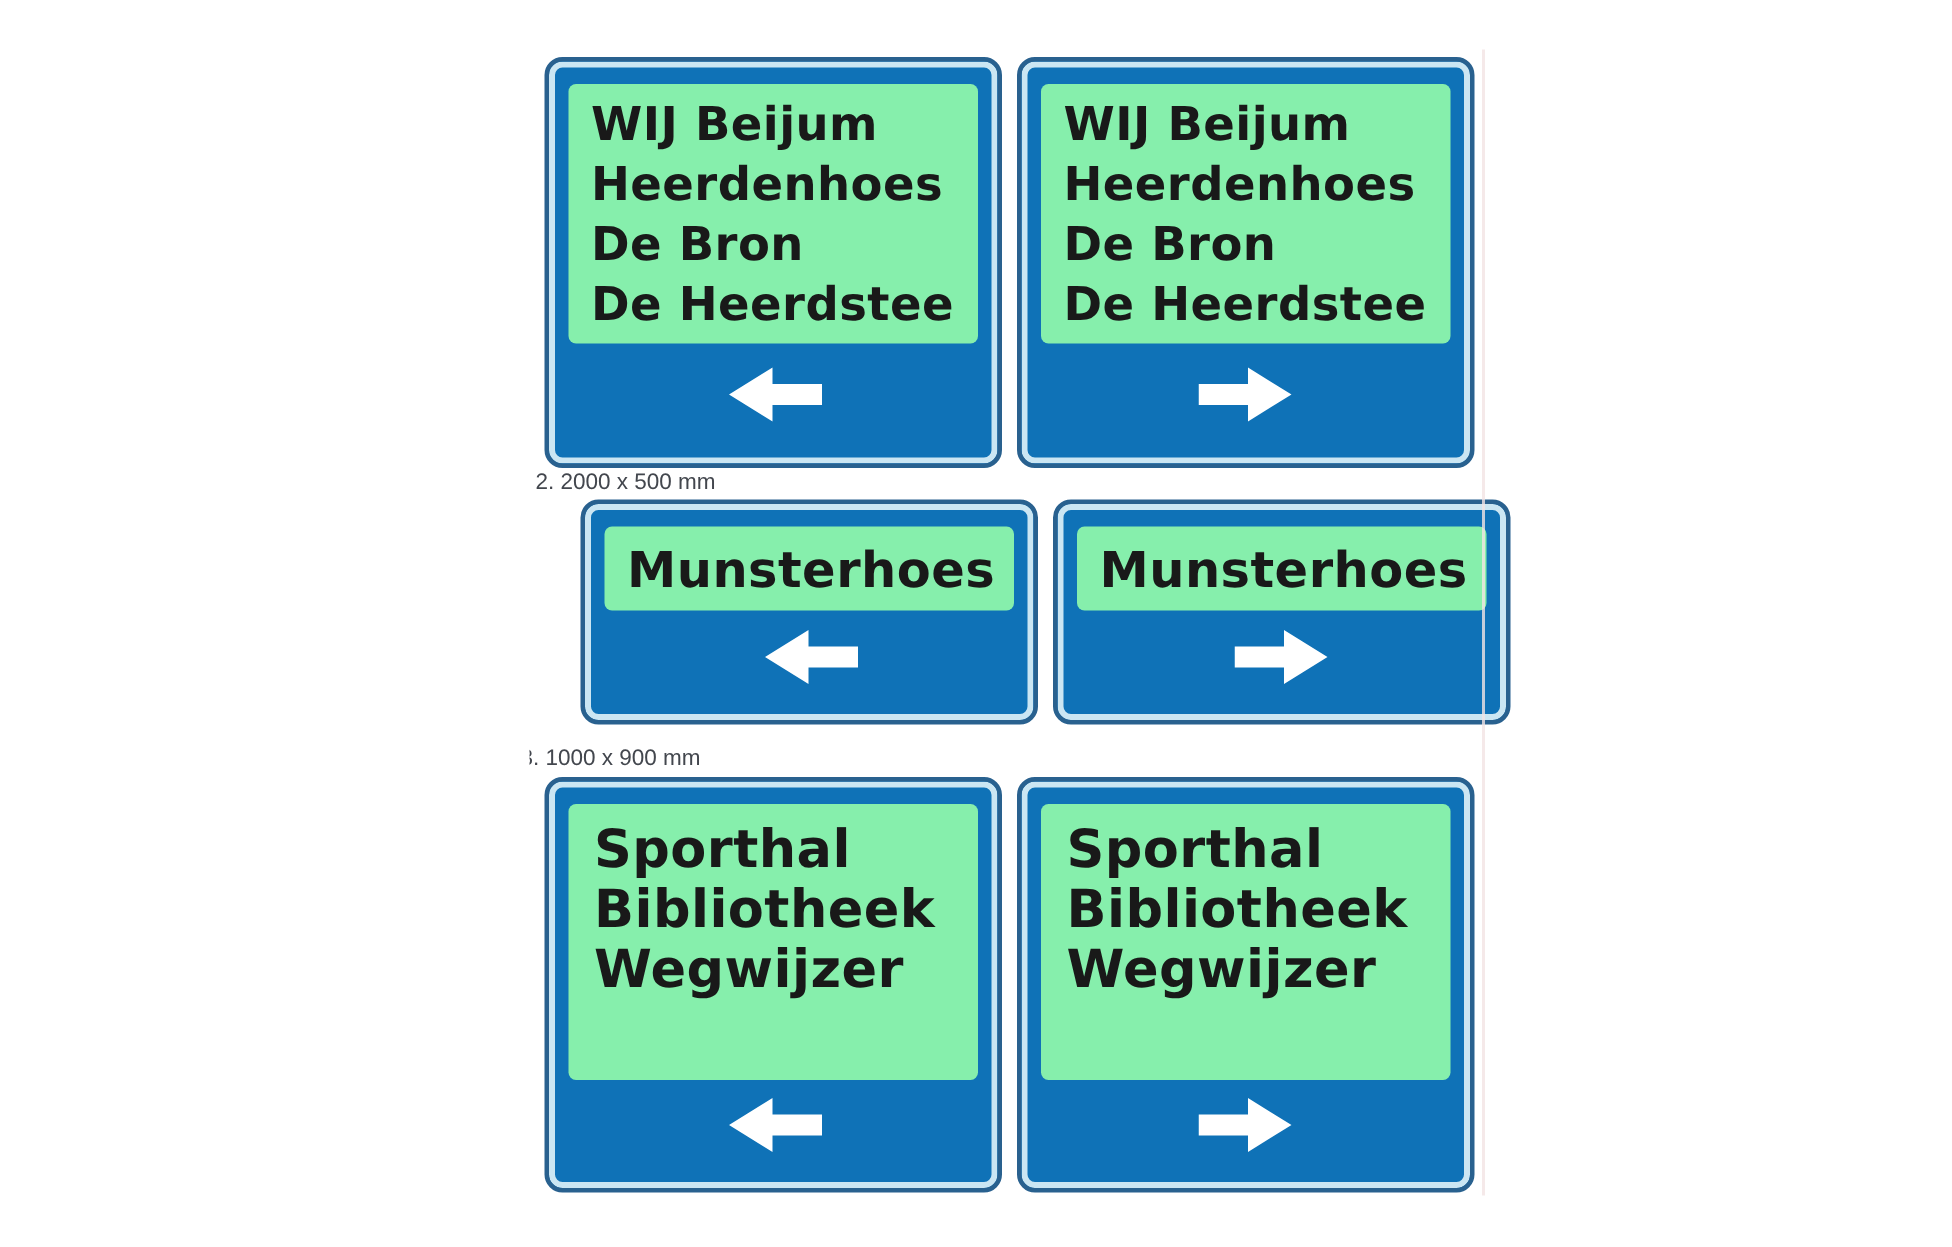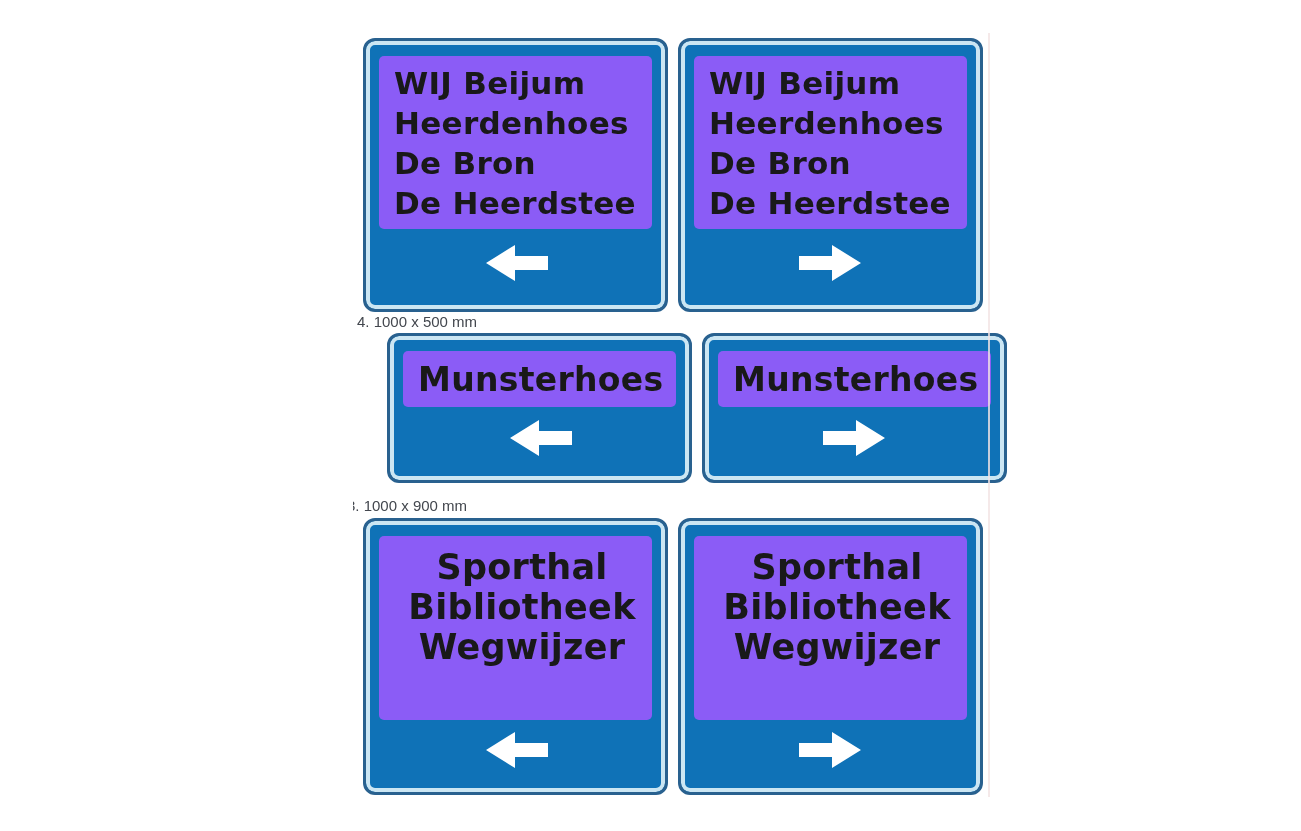--- a/index.html
+++ b/index.html
@@ -13,40 +13,40 @@
   }
 
   .sign-row {
     position: absolute;
     left: 363px;
     display: flex;
     gap: 10px;
   }
   .row-1 { top: 38px; }
   .row-2 { top: 333px; margin-left: 24px; }
-  .row-3 { top: 518px; text-align: center; }
+  .row-3 { top: 518px; }
 
   .sign {
     box-sizing: border-box;
     width: 305px;
     border-radius: 12px;
     background: #0f72b7;
     border: 3px solid #29618f;
     box-shadow: inset 0 0 0 4px #cbe6f3;
     padding: 15px 13px 12px 13px;
     display: flex;
     flex-direction: column;
   }
   .row-1 .sign { height: 274px; }
   .row-2 .sign { height: 150px; }
   .row-3 .sign { height: 277px; }
 
   .panel {
     box-sizing: border-box;
-    background: #8b5cf6;
+    background: #86efac;
     border-radius: 5px;
     color: #191919;
     font-family: "DejaVu Sans", sans-serif;
     font-weight: bold;
     letter-spacing: 0.3px;
   }
   .row-1 .panel { height: 173px; padding: 7px 4px 0 15px; font-size: 31px; line-height: 40px; }
   .row-2 .panel { height: 56px;  padding: 0 4px 0 15px; font-size: 33px; display: flex; align-items: center; }
   .row-3 .panel { height: 184px; padding: 11px 4px 0 17px; font-size: 35px; line-height: 40px; }
 
@@ -110,21 +110,21 @@
       </div>
       <div class="band">
         <svg class="arrow" viewBox="0 0 64 40">
           <polygon points="0,13 33,13 33,2 62,20 33,38 33,27 0,27" fill="#ffffff"></polygon>
         </svg>
       </div>
     </div>
   </div>
 
   <div class="size-label size-label-1">
-    <span class="label-text">4. 1000 x 500 mm</span>
+    <span class="label-text">2. 2000 x 500 mm</span>
   </div>
 
   <div class="sign-row row-2">
     <div class="sign">
       <div class="panel">
         <div class="line">Munsterhoes</div>
       </div>
       <div class="band">
         <svg class="arrow flip" viewBox="0 0 64 40">
           <polygon points="0,13 33,13 33,2 62,20 33,38 33,27 0,27" fill="#ffffff"></polygon>

